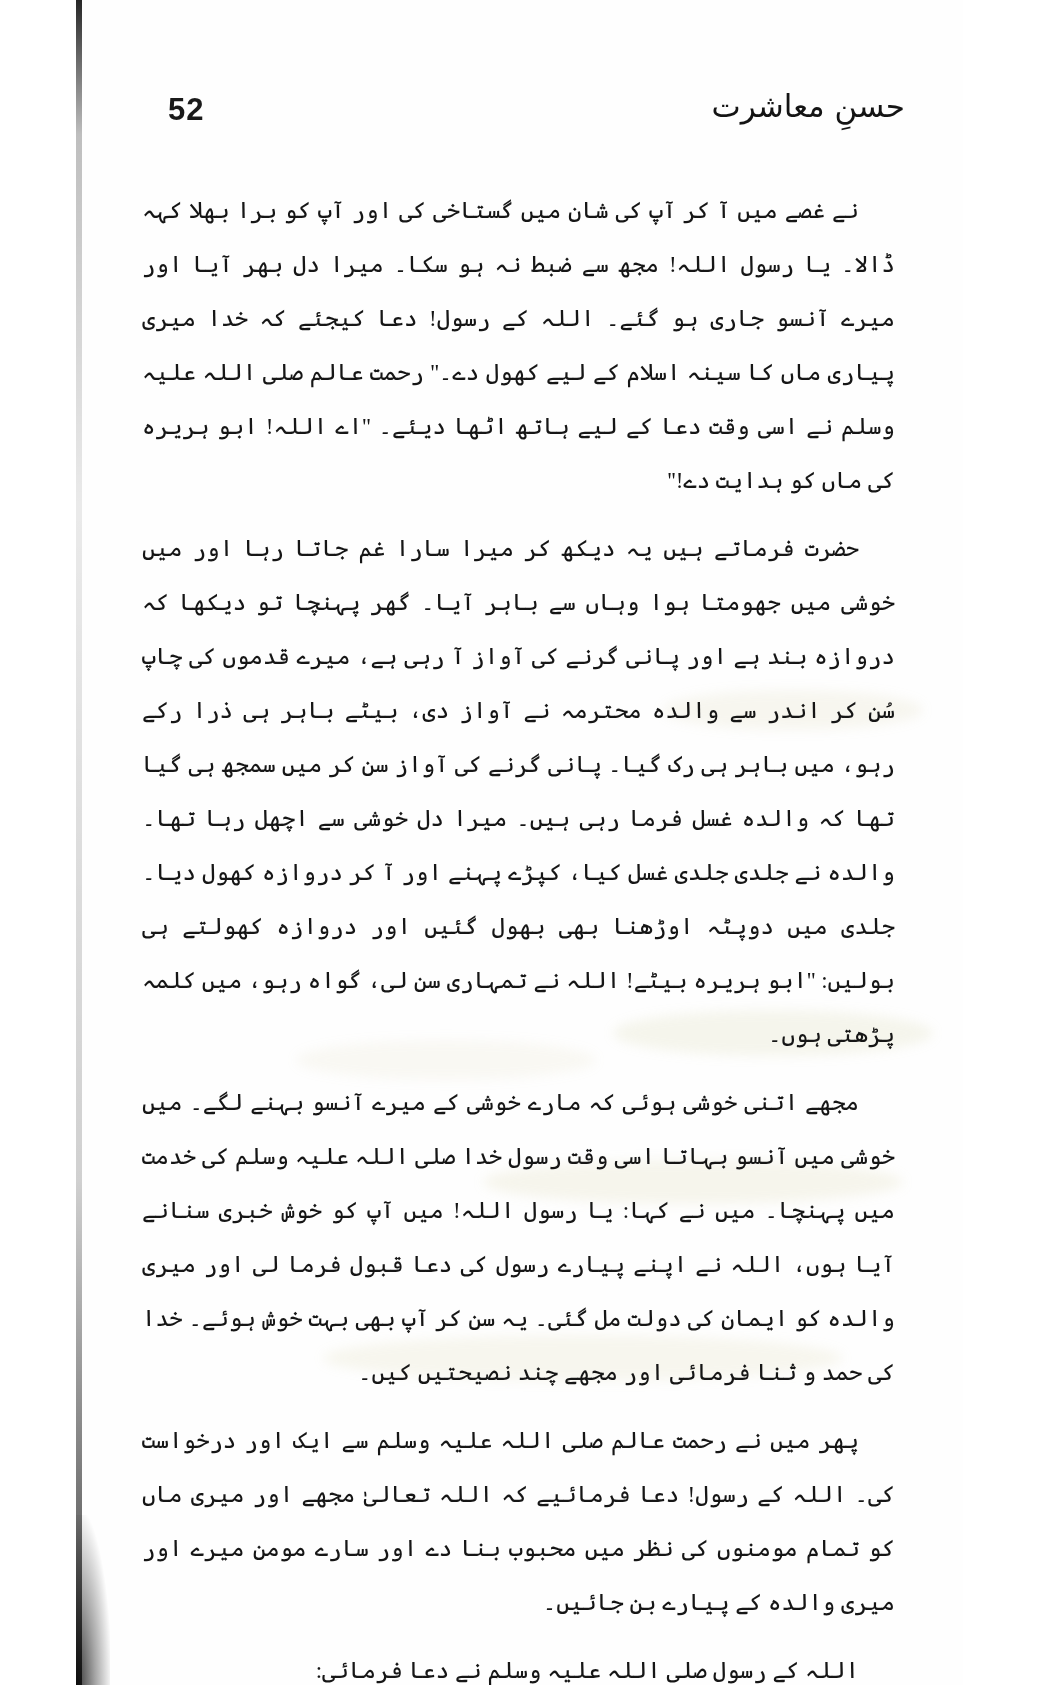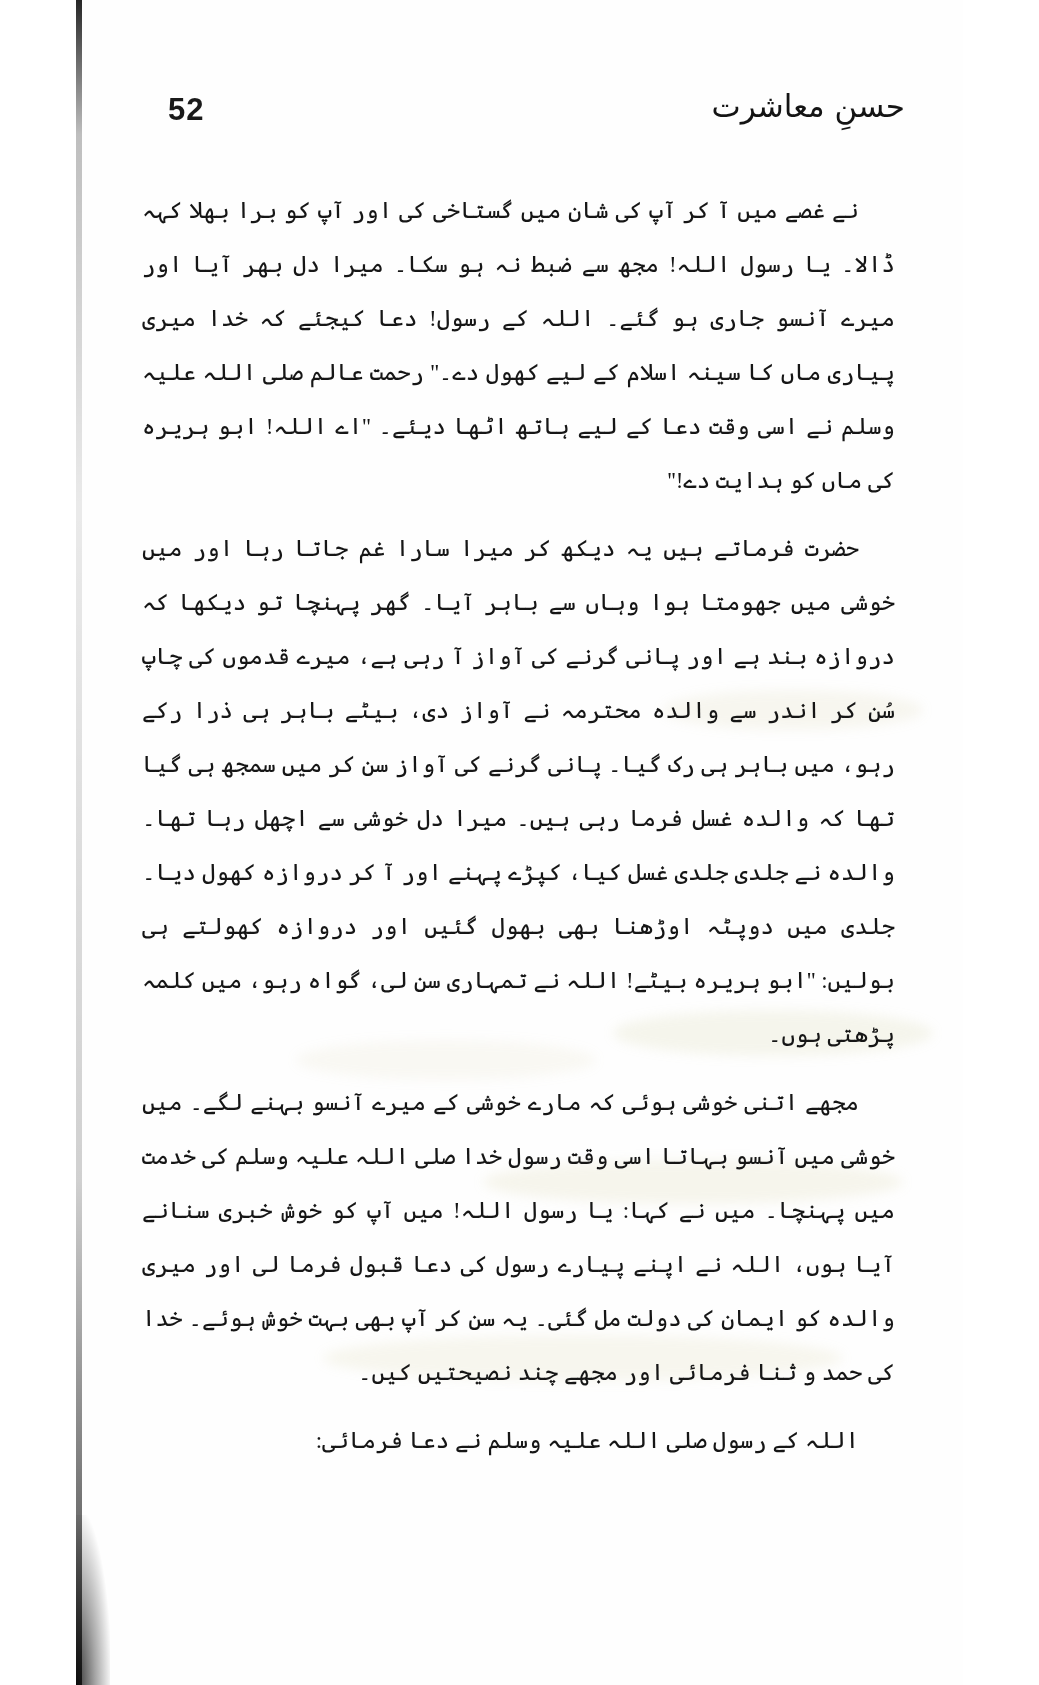--- a/index.html
+++ b/index.html
@@ -110,16 +110,17 @@
 
   <header class="page-header">
     <div class="page-number">52</div>
     <div class="book-title">حسنِ معاشرت</div>
   </header>
 
   <main class="page-body">
     <p class="para">نے غصے میں آ کر آپ کی شان میں گستاخی کی اور آپ کو برا بھلا کہہ ڈالا۔ یا رسول اللہ! مجھ سے ضبط نہ ہو سکا۔ میرا دل بھر آیا اور میرے آنسو جاری ہو گئے۔ اللہ کے رسول! دعا کیجئے کہ خدا میری پیاری ماں کا سینہ اسلام کے لیے کھول دے۔'' رحمت عالم صلی اللہ علیہ وسلم نے اسی وقت دعا کے لیے ہاتھ اٹھا دیئے۔ ''اے اللہ! ابو ہریرہ کی ماں کو ہدایت دے!''</p>
     <p class="para">حضرت فرماتے ہیں یہ دیکھ کر میرا سارا غم جاتا رہا اور میں خوشی میں جھومتا ہوا وہاں سے باہر آیا۔ گھر پہنچا تو دیکھا کہ دروازہ بند ہے اور پانی گرنے کی آواز آ رہی ہے، میرے قدموں کی چاپ سُن کر اندر سے والدہ محترمہ نے آواز دی، بیٹے باہر ہی ذرا رکے رہو، میں باہر ہی رک گیا۔ پانی گرنے کی آواز سن کر میں سمجھ ہی گیا تھا کہ والدہ غسل فرما رہی ہیں۔ میرا دل خوشی سے اچھل رہا تھا۔ والدہ نے جلدی جلدی غسل کیا، کپڑے پہنے اور آ کر دروازہ کھول دیا۔ جلدی میں دوپٹہ اوڑھنا بھی بھول گئیں اور دروازہ کھولتے ہی بولیں: ''ابو ہریرہ بیٹے! اللہ نے تمہاری سن لی، گواہ رہو، میں کلمہ پڑھتی ہوں۔</p>
     <p class="para">مجھے اتنی خوشی ہوئی کہ مارے خوشی کے میرے آنسو بہنے لگے۔ میں خوشی میں آنسو بہاتا اسی وقت رسول خدا صلی اللہ علیہ وسلم کی خدمت میں پہنچا۔ میں نے کہا: یا رسول اللہ! میں آپ کو خوش خبری سنانے آیا ہوں، اللہ نے اپنے پیارے رسول کی دعا قبول فرما لی اور میری والدہ کو ایمان کی دولت مل گئی۔ یہ سن کر آپ بھی بہت خوش ہوئے۔ خدا کی حمد و ثنا فرمائی اور مجھے چند نصیحتیں کیں۔</p>
+    <p class="para">پھر میں نے رحمت عالم صلی اللہ علیہ وسلم سے ایک اور درخواست کی۔ اللہ کے رسول! دعا فرمائیے کہ اللہ تعالیٰ مجھے اور میری ماں کو تمام مومنوں کی نظر میں محبوب بنا دے اور سارے مومن میرے اور میری والدہ کے پیارے بن جائیں۔</p>
     <p class="para short">اللہ کے رسول صلی اللہ علیہ وسلم نے دعا فرمائی:</p>
   </main>
 
 </div>
 
 </body></html>

